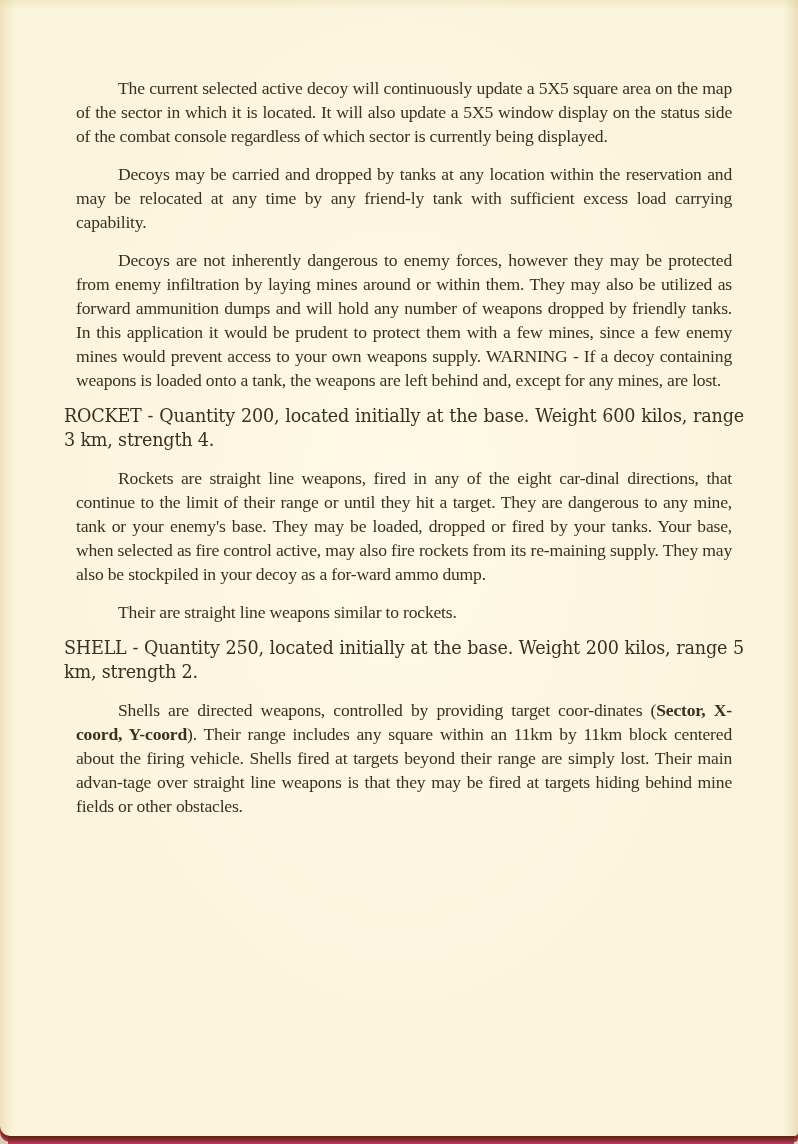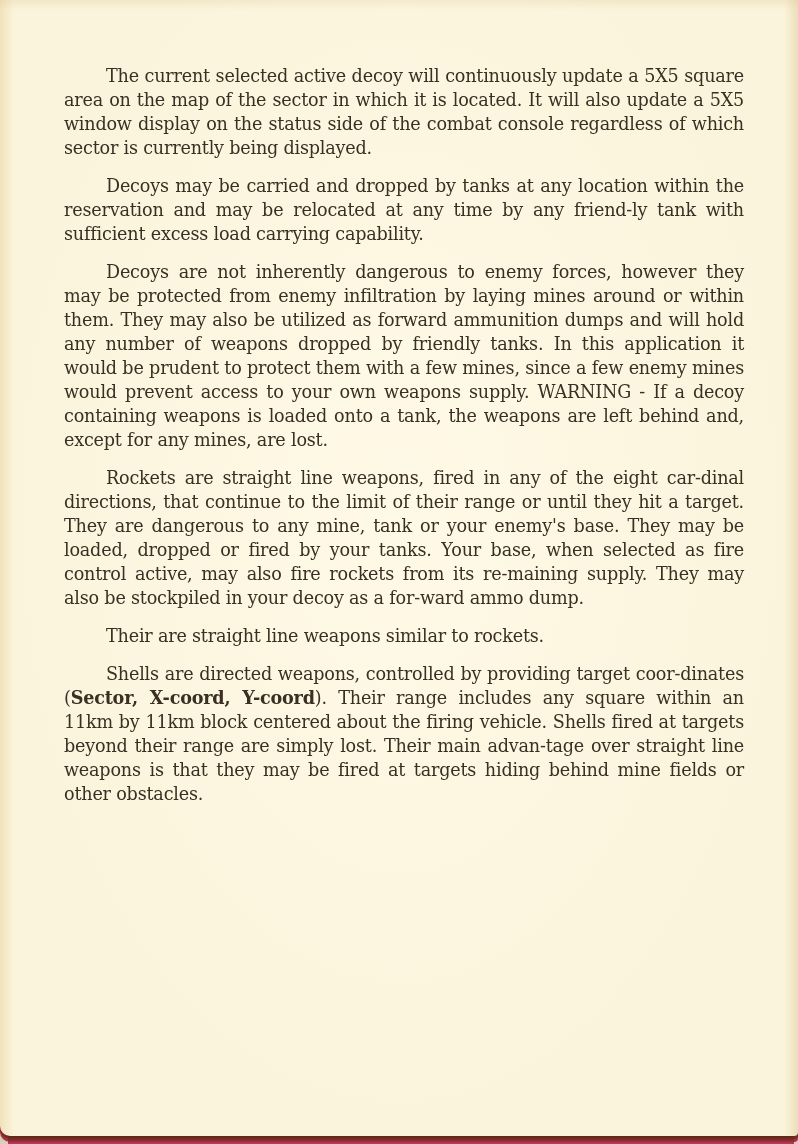--- a/index.html
+++ b/index.html
@@ -42,39 +42,42 @@
       top: 64px;
       width: 680px;
       font-family: "DejaVu Serif", serif;
       font-size: 17.6px;
       line-height: 24px;
       color: #3a2f22;
       text-align: justify;
       letter-spacing: -0.2px;
     }
     .para {
-      margin: 0;
+      margin: 12px;
       text-indent: 42px;
+      font-family: Liberation Serif, serif;
     }
     .spec {
       margin: 0;
       text-indent: 0;
     }
     .gap-lg { margin-top: 14px; }
     .gap-md { margin-top: 11px; }
     .bold {
       font-weight: bold;
     }
   </style>
 </head>
 <body>
 
 <div class="page">
   <div class="text-block">
     <p class="para">The current selected active decoy will continuously update a 5X5 square area on the map of the sector in which it is located. It will also update a 5X5 window display on the status side of the combat console regardless of which sector is currently being displayed.</p>
     <p class="para gap-lg">Decoys may be carried and dropped by tanks at any location within the reservation and may be relocated at any time by any friend-ly tank with sufficient excess load carrying capability.</p>
     <p class="para gap-lg">Decoys are not inherently dangerous to enemy forces, however they may be protected from enemy infiltration by laying mines around or within them. They may also be utilized as forward ammunition dumps and will hold any number of weapons dropped by friendly tanks. In this application it would be prudent to protect them with a few mines, since a few enemy mines would prevent access to your own weapons supply. WARNING - If a decoy containing weapons is loaded onto a tank, the weapons are left behind and, except for any mines, are lost.</p>
+    <p class="spec gap-md">ROCKET - Quantity 200, located initially at the base. Weight 600 kilos, range 3 km, strength 4.</p>
     <p class="para gap-lg">Rockets are straight line weapons, fired in any of the eight car-dinal directions, that continue to the limit of their range or until they hit a target. They are dangerous to any mine, tank or your enemy's base. They may be loaded, dropped or fired by your tanks. Your base, when selected as fire control active, may also fire rockets from its re-maining supply. They may also be stockpiled in your decoy as a for-ward ammo dump.</p>
     <p class="para gap-lg">Their are straight line weapons similar to rockets.</p>
+    <p class="spec gap-md">SHELL - Quantity 250, located initially at the base. Weight 200 kilos, range 5 km, strength 2.</p>
     <p class="para gap-lg"><span>Shells are directed weapons, controlled by providing target coor-dinates (</span><span class="bold">Sector, X-coord, Y-coord</span><span>). Their range includes any square within an 11km by 11km block centered about the firing vehicle. Shells fired at targets beyond their range are simply lost. Their main advan-tage over straight line weapons is that they may be fired at targets hiding behind mine fields or other obstacles.</span></p>
   </div>
 </div>
 <div class="bottom-edge"></div>
 
 </body></html>

